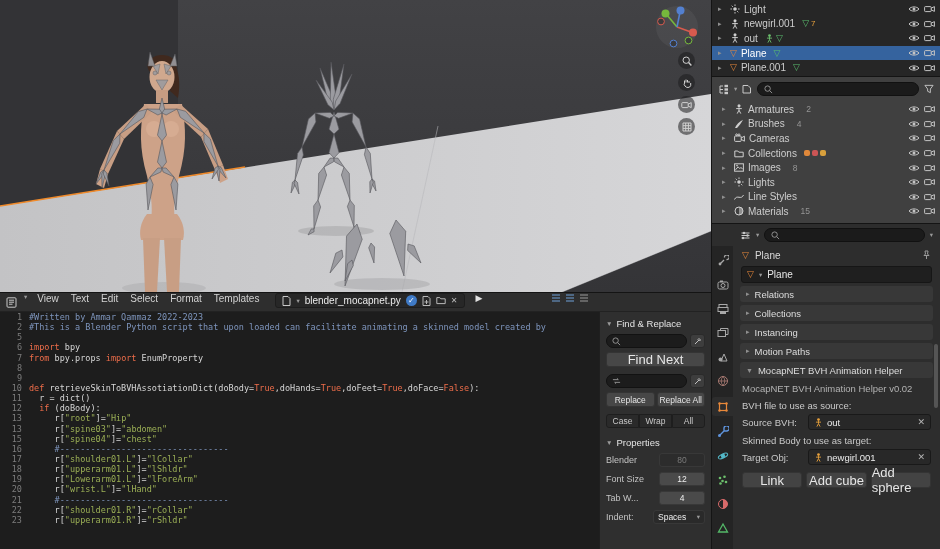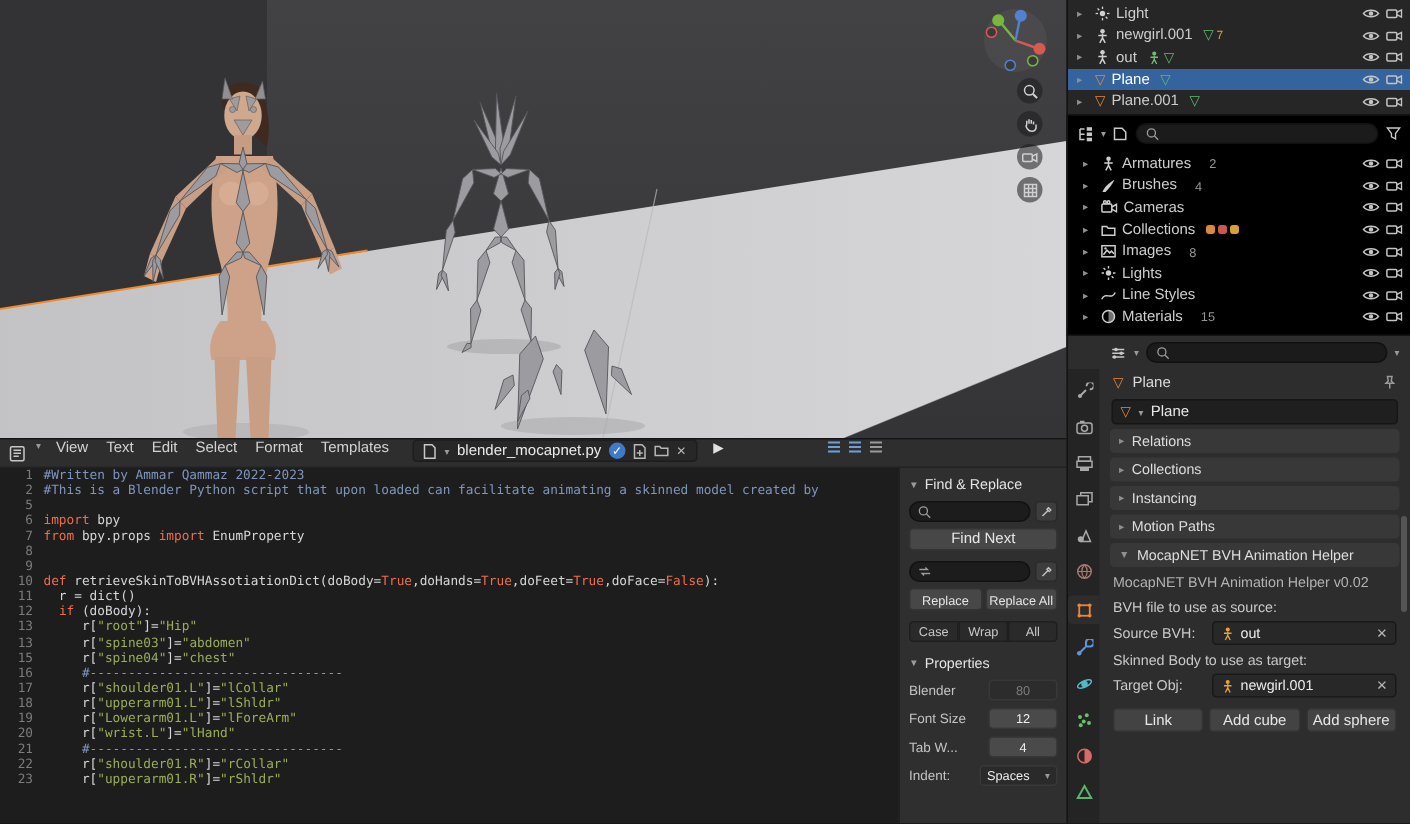--- a/index.html
+++ b/index.html
@@ -29,21 +29,21 @@
   .ln{white-space:pre;height:10.15px}
   .ln .no{display:inline-block;width:22px;text-align:right;margin-right:7px;color:#7c7c7c}
   .c{color:#7e95bd}.k{color:#ee6d4a}.s{color:#9aae55}.n{color:#68a8e8}
 
   
   #te-sidebar{right:0;top:19px;width:112px;bottom:0;background:#2f2f2f;border-left:1px solid #1f1f1f;padding:5px 6px;font-size:9px;color:#cfcfcf}
   .ph{display:flex;align-items:center;gap:4px;font-size:9.5px;color:#e4e4e4;margin:1px 0 5px}
   .frow{display:flex;gap:3px;align-items:center;margin-bottom:4px}
   .tfield{display:flex;align-items:center;gap:4px;background:#1c1c1c;border:1px solid #121212;border-radius:8px;height:14px;padding:0 5px;flex:1}
   .sqbtn{width:15px;height:14px;background:#3d3d3d;border:1px solid #2a2a2a;border-radius:3px;display:flex;align-items:center;justify-content:center}
-  .btn{background:#474747;border:1px solid #343434;border-radius:3px;height:15px;display:flex;align-items:center;justify-content:center;color:#e6e6e6;font-size:10px}
+  .btn{background:#474747;border:1px solid #343434;border-radius:3px;height:15px;display:flex;align-items:center;justify-content:center;color:#e6e6e6;font-size:13px}
   .btn.full{width:100%;margin-bottom:7px}
   .btnrow{display:flex;gap:2px;margin-bottom:7px}
   .btnrow .btn{flex:1;font-size:8.5px}
   .togglerow{display:flex;margin:1px 0 9px}
   .tg{flex:1;background:#2a2a2a;border:1px solid #1e1e1e;height:14px;display:flex;align-items:center;justify-content:center;font-size:8.5px;color:#c8c8c8}
   .tg:first-child{border-radius:3px 0 0 3px}.tg:last-child{border-radius:0 3px 3px 0}
   .prow{display:flex;align-items:center;justify-content:space-between;margin-bottom:5px}
   .plabel{color:#c3c3c3}
   .pfield{width:46px;height:14px;background:#4a4a4a;border:1px solid #383838;border-radius:3px;display:flex;align-items:center;justify-content:center;color:#eee;font-size:8.5px}
   .pfield.dim{background:#2c2c2c;color:#7a7a7a}
@@ -56,21 +56,21 @@
   .exp{color:#8f8f8f;font-size:7px;width:8px;margin-left:-12px}
   .trail{display:flex;gap:2px;margin-left:3px;align-items:center}
   .spacer{flex:1}
   .badge{color:#e8a13c;font-size:8px}
   .count{color:#949494;font-size:8.5px;margin-left:5px}
   .tri{font-size:9px;line-height:1}
   .tri.o{color:#e8883a}.tri.g{color:#5abf6e}
   .dot{width:6px;height:6px;border-radius:2px;display:inline-block}
   .dot.o{background:#e0883a}.dot.r{background:#cc5555}.dot.g{background:#d8a03c}
 
-  #datablocks{left:711px;top:77px;width:229px;height:147px;background:#000000;border-left:1px solid #141414;border-bottom:1px solid #141414}
+  #datablocks{left:711px;top:77px;width:229px;height:147px;background:#404040;border-left:1px solid #141414;border-bottom:1px solid #141414}
   .db-header{display:flex;align-items:center;gap:5px;padding:5px 6px 3px}
   .pill{flex:1;display:flex;align-items:center;gap:4px;background:#1b1b1b;border:1px solid #111;border-radius:8px;height:14px;padding:0 6px}
   #db-rows{padding-top:3px}
   #db-rows .orow{padding-left:22px}
 
   #properties{left:711px;top:224px;width:229px;height:325px;background:#2d2d2d;border-left:1px solid #141414}
   #tabstrip{position:absolute;left:0;top:22px;bottom:0;width:21px;background:#242424;display:flex;flex-direction:column;align-items:center;padding-top:7px;gap:8px}
   .tab{width:21px;height:16px;display:flex;align-items:center;justify-content:center}
   .tab.active{background:#2d2d2d;border-radius:3px 0 0 3px;height:19px}
   #prop-main{position:absolute;left:21px;top:0;right:0;bottom:0;overflow:hidden}

